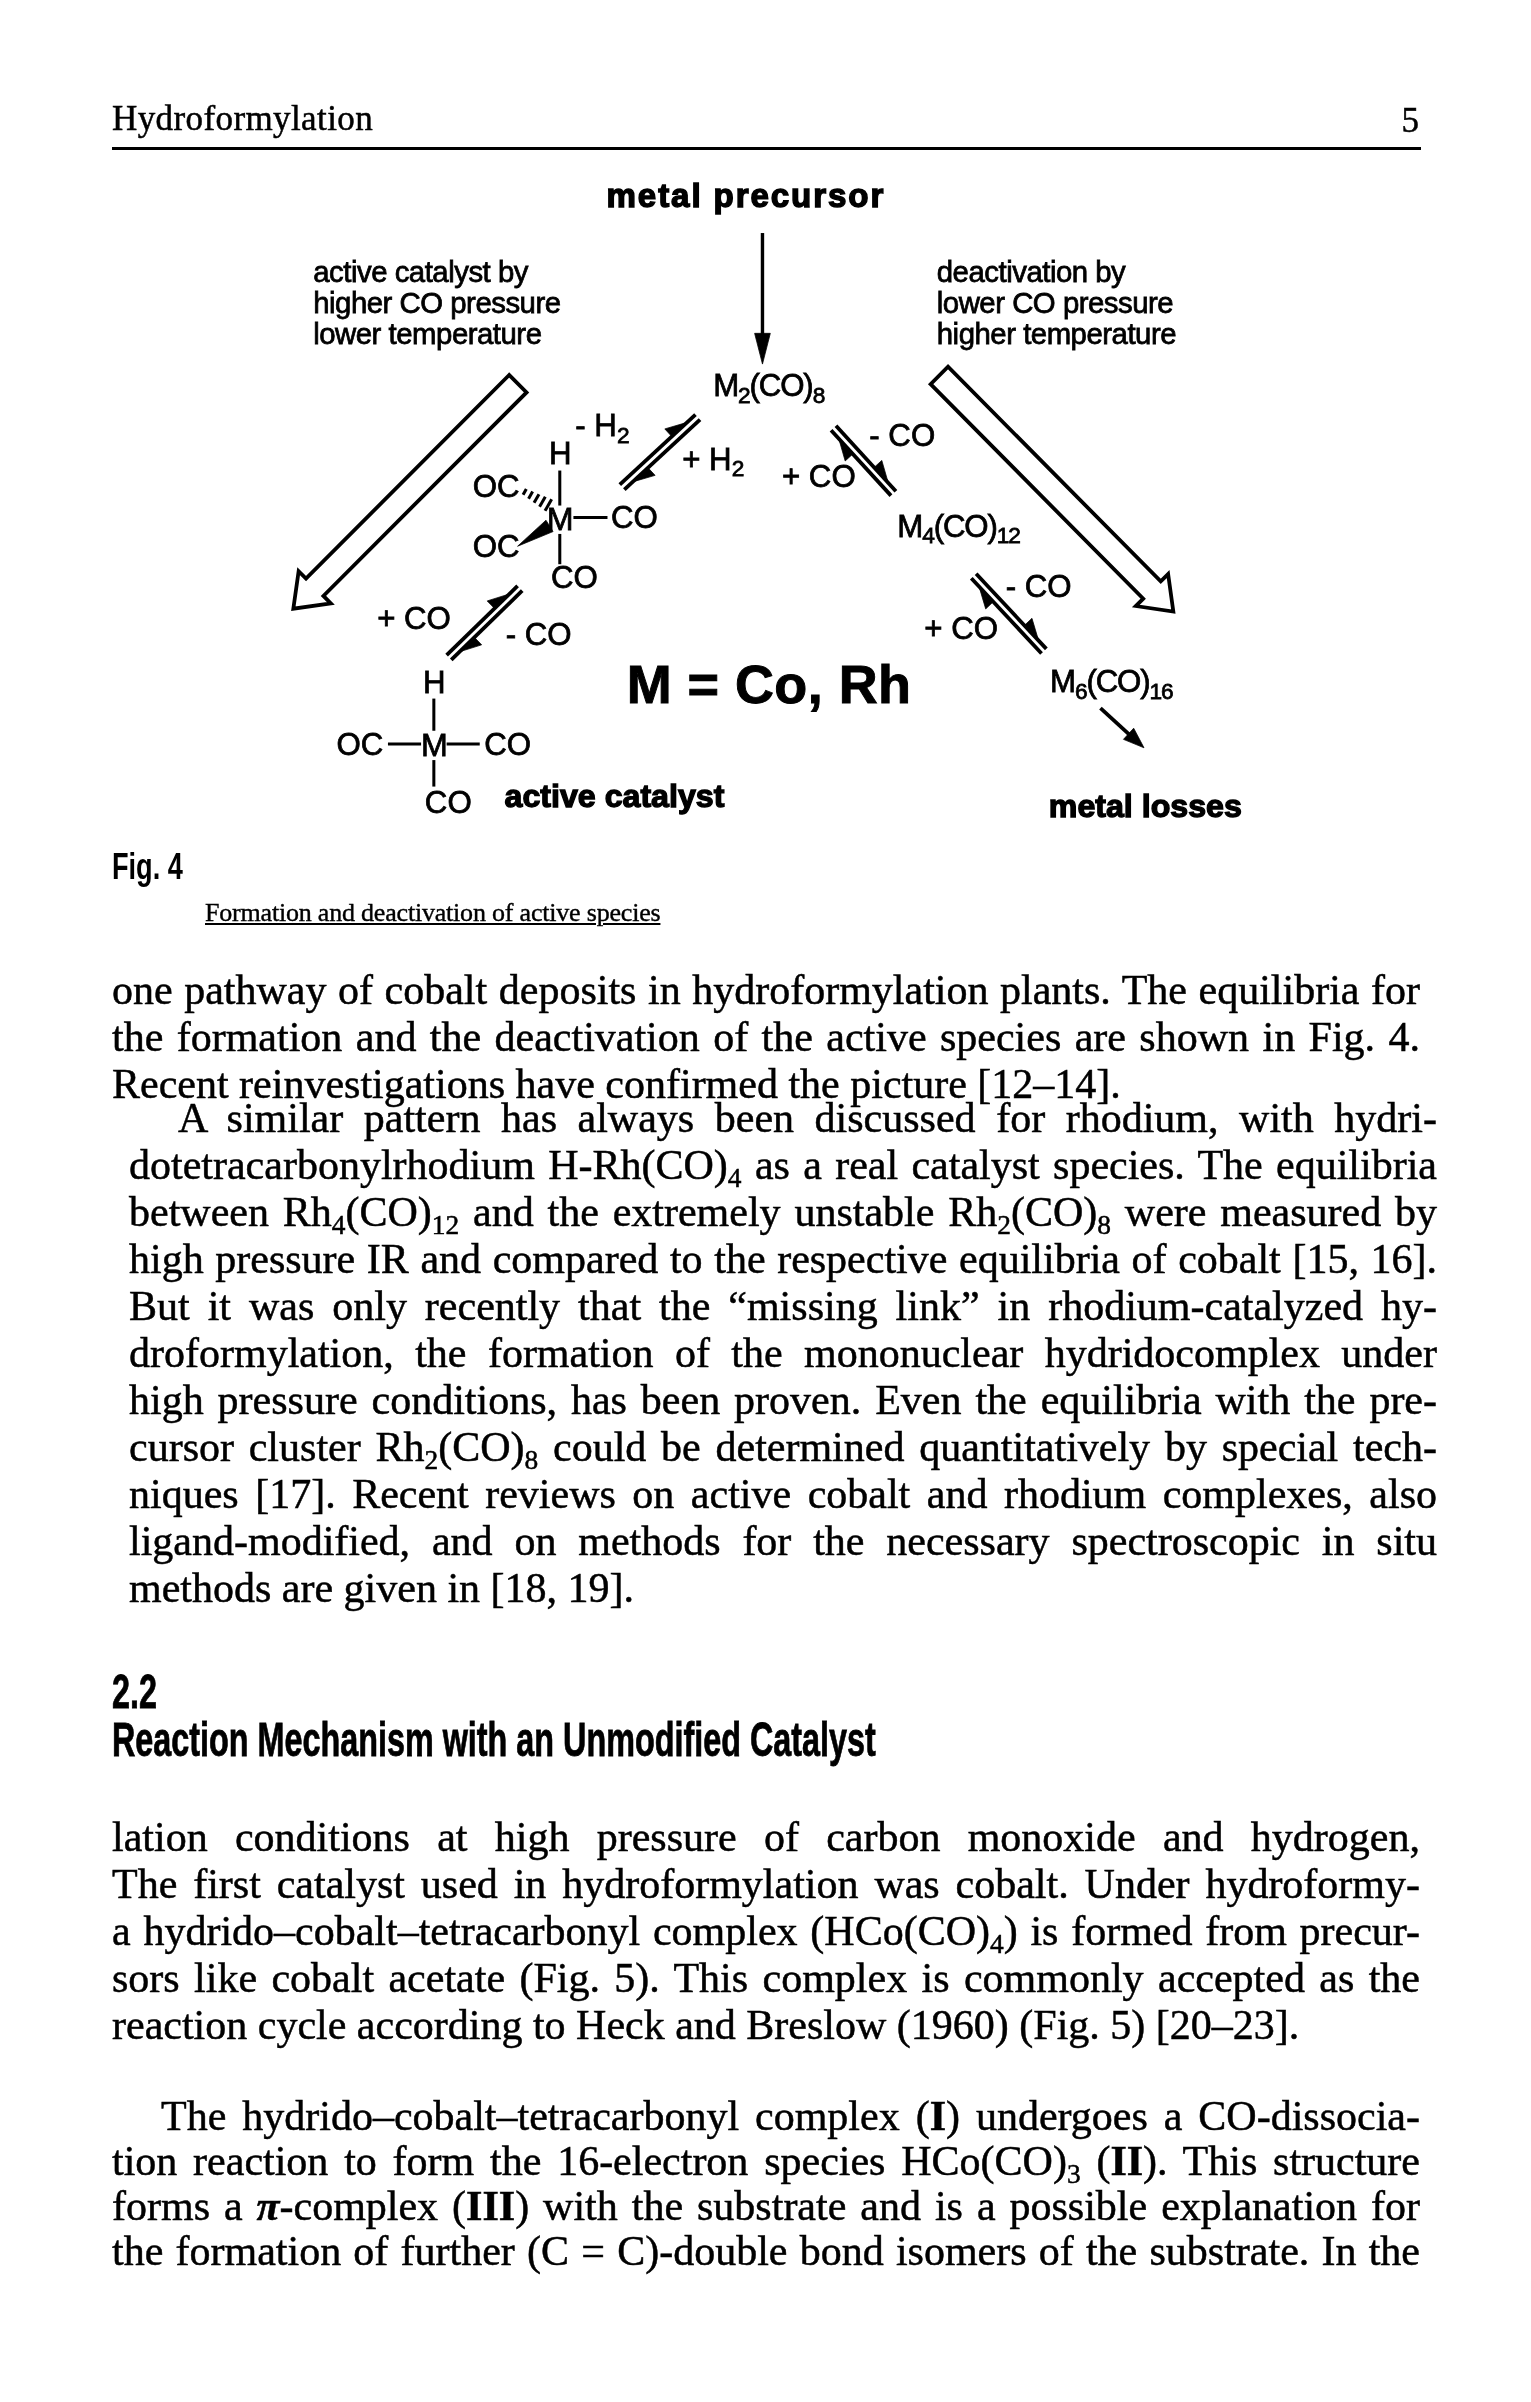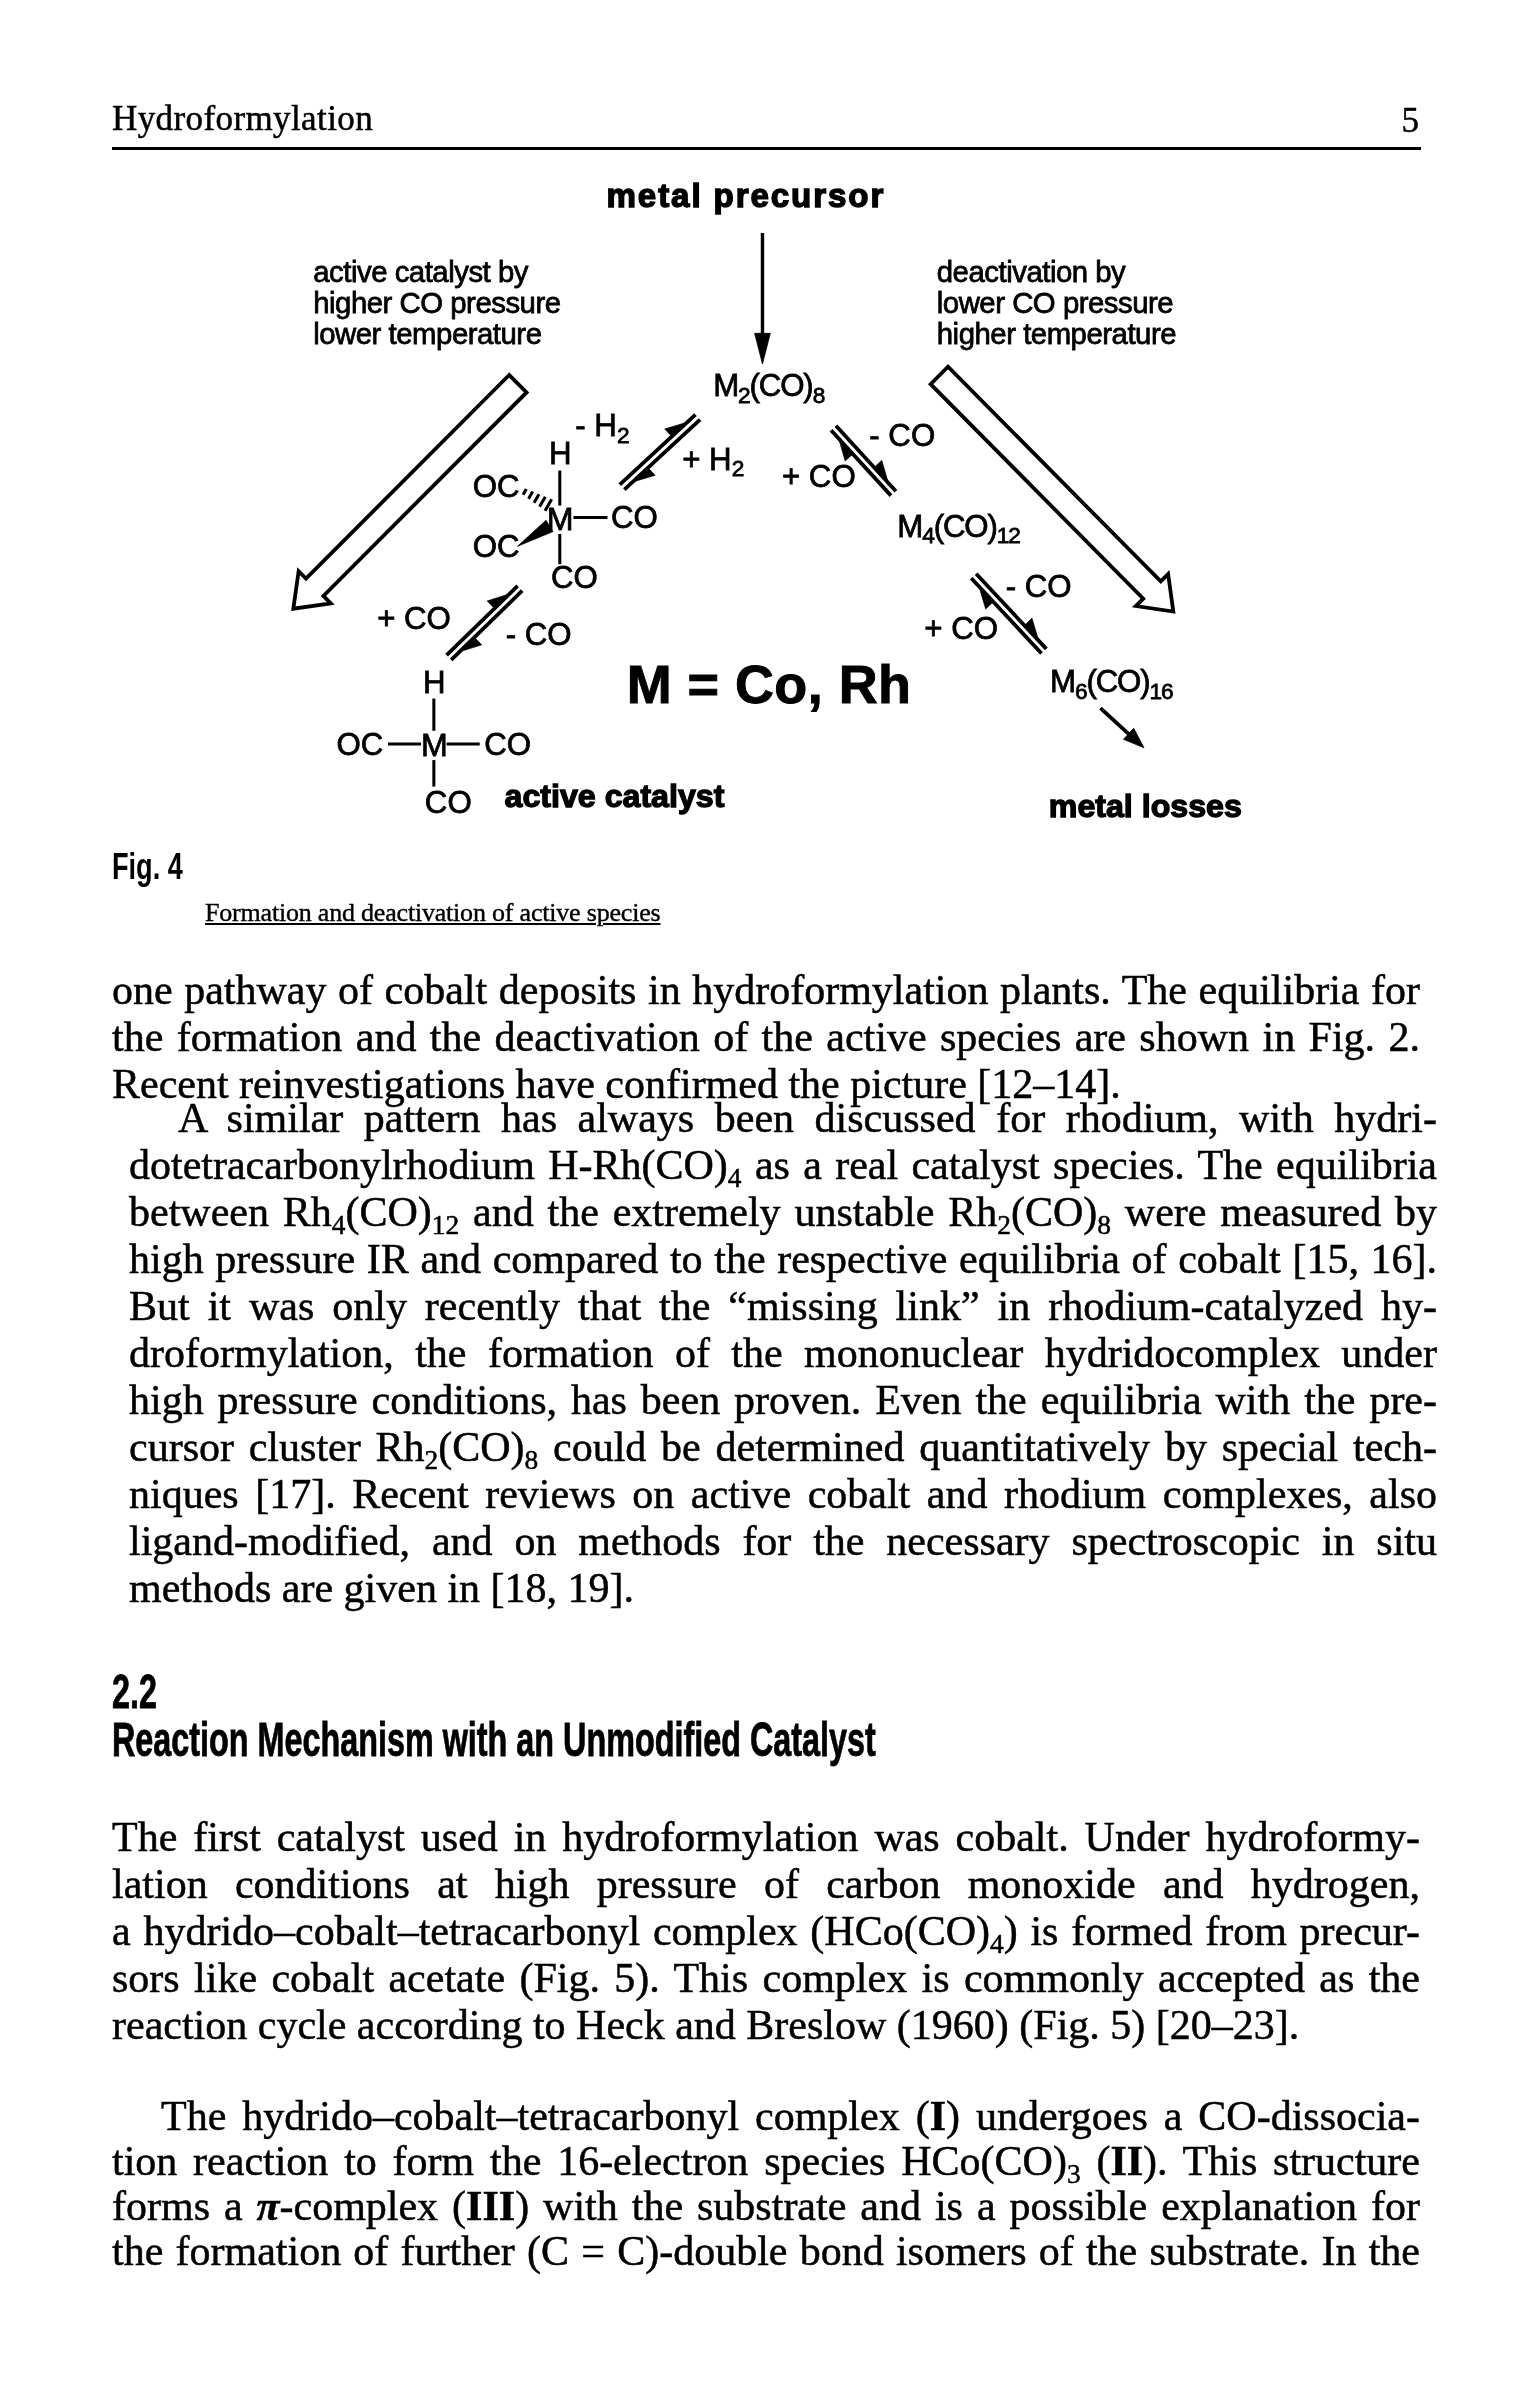--- a/index.html
+++ b/index.html
@@ -127,21 +127,21 @@
     <line x1="1163" y1="748" x2="1193" y2="775.5" stroke="#000" stroke-width="4"></line>
     <polygon points="1209,790 1187.3,781.1 1198.1,769.3"></polygon>
   </g>
 </svg>
 
 <div class="abs" style="left:112px;top:847px;font-family:'Liberation Sans',sans-serif;font-weight:bold;font-size:36px;line-height:40px;transform:scaleX(0.754);transform-origin:left top;">Fig.&nbsp;4</div>
 <div class="abs ser" style="left:205px;top:894px;font-size:26px;line-height:38px;letter-spacing:-0.2px;text-decoration:underline;-webkit-text-stroke:0.4px #000;">Formation and deactivation of active species</div>
 
 <div class="par" style="top:951px;line-height:47px;margin-top:16px;">
   <div>one pathway of cobalt deposits in hydroformylation plants. The equilibria for</div>
-  <div>the formation and the deactivation of the active species are shown in Fig. 2.</div>
+  <div>the formation and the deactivation of the active species are shown in Fig. 4.</div>
   <div class="last">Recent reinvestigations have confirmed the picture [12–14].</div>
 </div>
 
 <div class="par" style="top:1095px;line-height:47px;margin-left:17px;">
   <div class="ind">A similar pattern has always been discussed for rhodium, with hydri-</div>
   <div>dotetracarbonylrhodium H-Rh(CO)<sub class="s">4</sub> as a real catalyst species. The equilibria</div>
   <div>between Rh<sub class="s">4</sub>(CO)<sub class="s">12</sub> and the extremely unstable Rh<sub class="s">2</sub>(CO)<sub class="s">8</sub> were measured by</div>
   <div>high pressure IR and compared to the respective equilibria of cobalt [15, 16].</div>
   <div>But it was only recently that the “missing link” in rhodium-catalyzed hy-</div>
   <div>droformylation, the formation of the mononuclear hydridocomplex under</div>
@@ -151,22 +151,22 @@
   <div>ligand-modified, and on methods for the necessary spectroscopic in situ</div>
   <div class="last">methods are given in [18, 19].</div>
 </div>
 
 <div class="abs" style="left:112px;top:1667px;font-family:'Liberation Sans',sans-serif;font-weight:bold;font-size:49px;line-height:48px;-webkit-text-stroke:0.8px #000;transform:scaleX(0.66);transform-origin:left top;white-space:nowrap;">
   <div>2.2</div>
   <div>Reaction Mechanism with an Unmodified Catalyst</div>
 </div>
 
 <div class="par" style="top:1814px;line-height:47px;">
+  <div>lation conditions at high pressure of carbon monoxide and hydrogen,</div>
   <div>The first catalyst used in hydroformylation was cobalt. Under hydroformy-</div>
-  <div>lation conditions at high pressure of carbon monoxide and hydrogen,</div>
   <div>a hydrido–cobalt–tetracarbonyl complex (HCo(CO)<sub class="s">4</sub>) is formed from precur-</div>
   <div>sors like cobalt acetate (Fig. 5). This complex is commonly accepted as the</div>
   <div class="last">reaction cycle according to Heck and Breslow (1960) (Fig. 5) [20–23].</div>
 </div>
 
 <div class="par" style="top:2094px;line-height:45px;">
   <div class="ind">The hydrido–cobalt–tetracarbonyl complex (<b>I</b>) undergoes a CO-dissocia-</div>
   <div>tion reaction to form the 16-electron species HCo(CO)<sub class="s">3</sub> (<b>II</b>). This structure</div>
   <div>forms a <b><i>π</i></b>-complex (<b>III</b>) with the substrate and is a possible explanation for</div>
   <div>the formation of further (C = C)-double bond isomers of the substrate. In the</div>

